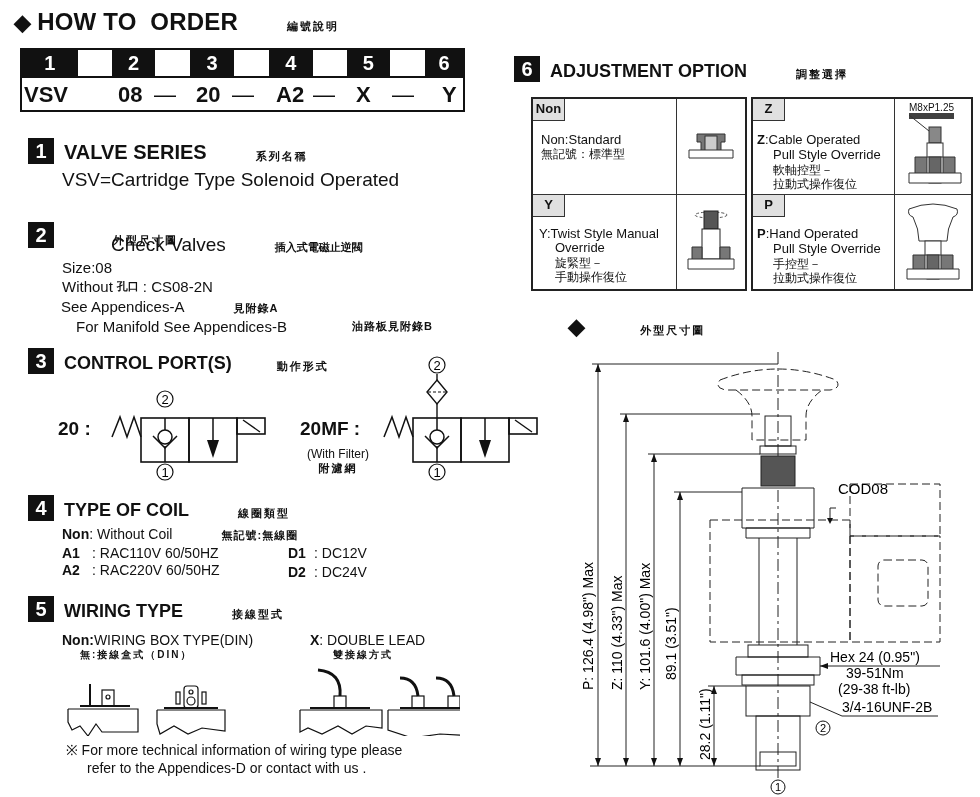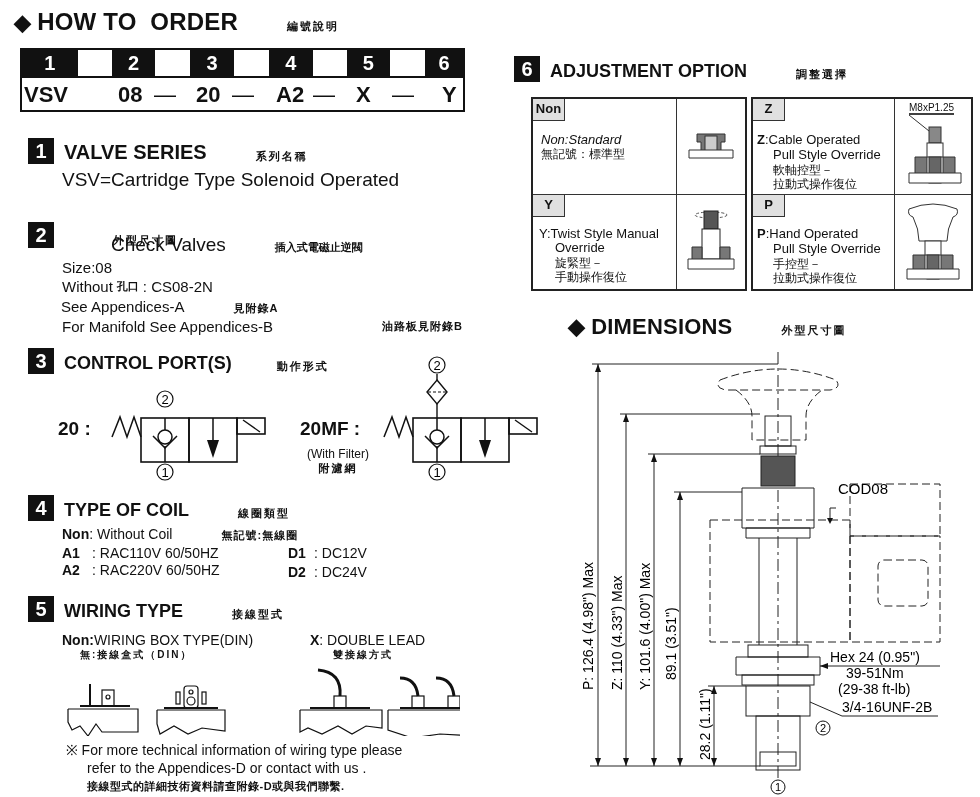--- a/index.html
+++ b/index.html
@@ -84,21 +84,21 @@
 <div class="abs body-text" style="left:62px; top:258px;">Size:08</div>
 <div class="abs body-text" style="left:62px; top:277px; display:flex; gap:4px;">
   <span>Without</span>
   <span style="font-size:11px; font-weight:bold;">孔口</span>
   <span>: CS08-2N</span>
 </div>
 <div class="abs body-text" style="left:61px; top:297px; display:flex; align-items:baseline;">
   <span>See Appendices-A</span>
   <span class="zh-small" style="letter-spacing:1px;">見附錄A</span>
 </div>
-<div class="abs body-text" style="left:62px; top:317px; display:flex; align-items:flex-start;gap:44px;">
+<div class="abs body-text" style="left:76px; top:317px; display:flex; align-items:flex-start;">
   <span>For Manifold See Appendices-B</span>
   <span class="zh-small" style="letter-spacing:1px;margin-left:24px;">油路板見附錄B</span>
 </div>
 
 <div class="abs sec-head" style="left:28px; top:348px;">
   <span class="num-box">3</span>
   <span class="sec-title" style="font-size:18px;">CONTROL PORT(S)</span>
   <span class="zh-small" style="margin-left:4px;">動作形式</span>
 </div>
 <div class="abs" style="left:58px; top:418px; font-weight:bold; font-size:19px;">20 :</div>
@@ -234,34 +234,33 @@
     <rect x="352" y="32" width="12" height="12"></rect>
       <rect x="388" y="32" width="12" height="12"></rect>
     <line x1="340" y1="44" x2="410" y2="44" stroke-width="2"></line>
     <polyline points="328,46 416,46 416,72 380,70 352,74 328,66 328,46"></polyline>
   </g>
 </svg>
 
 <div class="abs" style="left:66px; top:741px; font-size:14px; line-height:18px;">
   <div><span>※</span> <span>For more technical information of wiring type  please</span></div>
   <div style="padding-left:21px;">refer to the Appendices-D or contact with us .</div>
-  <div style="padding-left:21px; font-size:11px; font-weight:bold; letter-spacing:0.5px;">接線型式的詳細技術資料請查附錄-D或與我們聯繫.</div>
 </div>
 
 <div class="abs sec-head" style="left:514px; top:56px;">
   <span class="num-box">6</span>
   <span class="sec-title" style="font-size:18px;">ADJUSTMENT OPTION</span>
   <span class="zh-small">調整選擇</span>
 </div>
 
 <div class="abs" style="left:531px; top:97px; width:216px; height:194px; border:2px solid #222;">
 
   <div class="abs" style="left:0; top:0; width:144px; height:96px; border-right:1px solid #333; border-bottom:1px solid #333;">
     <div class="adj-tag" style="width:32px;">Non</div>
-    <div class="adj-desc" style="top:33px; left:8px;font-style:italic;">Non:Standard</div>
+    <div class="adj-desc" style="top:33px; left:8px;">Non:Standard</div>
     <div class="adj-desc adj-zh" style="top:48px; left:8px;">無記號：標準型</div>
   </div>
   <div class="abs adj-pic" style="left:144px; top:0; width:68px; height:96px; border-bottom:1px solid #333;">
     <svg width="48" height="30">
         <path d="M10,2 H38 V10 H34 V20 H14 V10 H10 Z" fill="#777" stroke="#333"></path>
         <rect x="18" y="4" width="12" height="16" fill="#ccc" stroke="#333"></rect>
         <path d="M2,18 H46 V26 H2 Z" fill="#fff" stroke="#333"></path>
       </svg>
   </div>
 
@@ -286,21 +285,21 @@
 <div class="abs" style="left:751px; top:97px; width:222px; height:194px; border:2px solid #222;">
 
   <div class="abs" style="left:0; top:0; width:142px; height:96px; border-right:1px solid #333; border-bottom:1px solid #333;">
     <div class="adj-tag" style="width:32px;">Z</div>
     <div class="adj-desc" style="top:33px; left:4px;"><b>Z</b><span>:Cable Operated</span></div>
     <div class="adj-desc" style="top:48px; left:20px;">Pull Style Override</div>
     <div class="adj-desc adj-zh" style="top:64px; left:20px;">軟軸控型－</div>
     <div class="adj-desc adj-zh" style="top:78px; left:20px;">拉動式操作復位</div>
   </div>
   <div class="abs" style="left:142px; top:0; width:76px; height:96px; border-bottom:1px solid #333;">
-    <div class="abs" style="left:14px; top:3px; font-size:10px; border-bottom:2px solid #404040;">M8xP1.25</div>
+    <div class="abs" style="left:14px; top:3px; font-size:10px; border-bottom:6px solid #404040;">M8xP1.25</div>
     <svg class="abs" style="left:10px; top:14px;" width="60" height="80">
         <line x1="4" y1="2" x2="24" y2="18" stroke="#333"></line>
         <rect x="24" y="14" width="12" height="16" fill="#888" stroke="#333"></rect>
         <rect x="22" y="30" width="16" height="14" fill="#fff" stroke="#333"></rect>
         <path d="M10,44 H22 V64 H10 Z M38,44 H50 V64 H38 Z" fill="#777" stroke="#333"></path>
         <rect x="24" y="44" width="12" height="26" fill="#666" stroke="#333"></rect>
         <path d="M4,60 H56 V70 H4 Z" fill="#fff" stroke="#333"></path>
       </svg>
   </div>
 
@@ -317,21 +316,20 @@
         <rect x="24" y="42" width="16" height="14" fill="#fff" stroke="#333"></rect>
         <path d="M12,56 H24 V74 H12 Z M40,56 H52 V74 H40 Z" fill="#777" stroke="#333"></path>
         <rect x="26" y="56" width="12" height="24" fill="#666" stroke="#333"></rect>
         <path d="M6,70 H58 V80 H6 Z" fill="#fff" stroke="#333"></path>
       </svg>
   </div>
 </div>
 
 <div class="abs h-main" style="left:568px; top:314px; font-size:22px;">
   <span class="diamond">◆</span>
-  <span>DIMENSIONS</span>
   <span class="zh-small">外型尺寸圖</span>
 </div>
 
 <svg class="abs" style="left:560px; top:350px;" width="420" height="447">
   <g stroke="#222" fill="none" stroke-width="1">
 
     <line x1="218" y1="2" x2="218" y2="430" stroke-dasharray="12,4,3,4"></line>
 
     <g stroke-dasharray="8,4">
       <path d="M160,30 Q218,8 276,30 Q282,38 270,40 H166 Q154,38 160,30 Z"></path>

